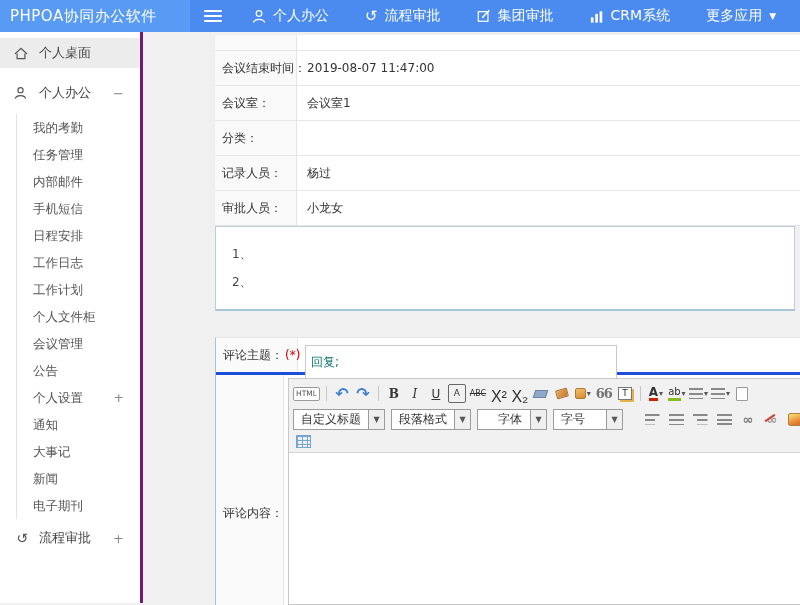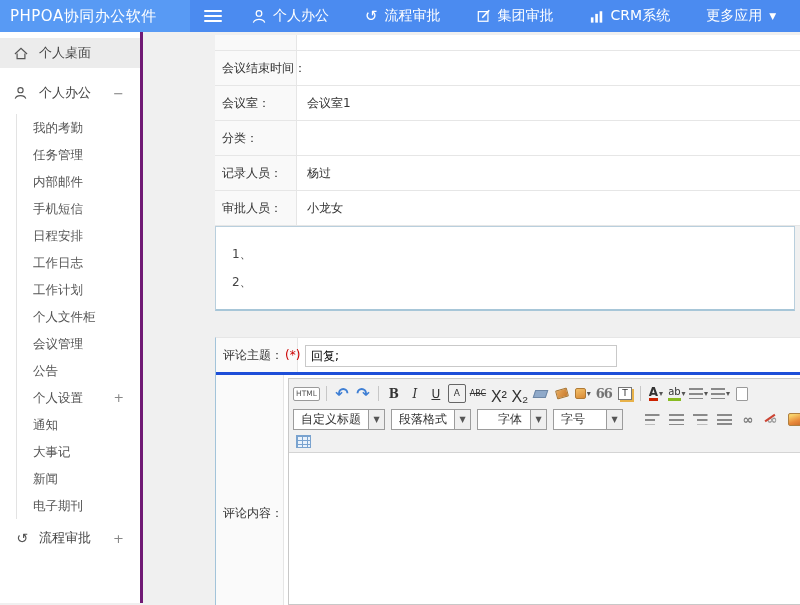--- a/index.html
+++ b/index.html
@@ -39,21 +39,21 @@
 
   
   .content-box { position:absolute; left:215px; top:226px; width:580px; height:85px; background:#fff; border:1px solid #b9cfdd; border-bottom:2px solid #a7c6d8; font-size:12px; color:#444; padding:13px 0 0 16px; line-height:28px; }
 
   
   .comment-table { position:absolute; left:215px; top:337px; width:585px; height:268px; background:#fff; border-left:1px solid #a3c4da; border-top:1px solid #e6e6e6; display:flex; flex-direction:column; }
   .crow1 { height:37px; display:flex; border-bottom:3px solid #1d4ed8; }
   .c-lbl { width:82px; background:#fafafa; border-right:1px solid #e6e6e6; font-size:12px; color:#333; display:flex; align-items:center; padding-left:7px; white-space:nowrap; }
   .c-lbl .req { color:#cc0000; margin-left:2px; }
   .c-val { flex:1; display:flex; align-items:flex-start; }
-  .subject-input { width:312px; height:22px; margin:7px 0 0 7px; border:1px solid #c9c9c9; font-size:12px; padding:2px 5px; color:#000000; font-family:inherit; }
+  .subject-input { width:312px; height:34px; margin:7px 0 0 7px; border:1px solid #c9c9c9; font-size:12px; padding:2px 5px; color:#0f766e; font-family:inherit; }
   .crow2 { flex:1; display:flex; min-height:0; }
   .crow2 .c-lbl { align-items:flex-start; padding-top:130px; }
 
   
   .editor { flex:1; margin:3px 4px 0 4px; border:1px solid #c8c8c8; display:flex; flex-direction:column; min-width:0; }
   .toolbar { background:#f1f1f1; border-bottom:1px solid #d4d4d4; padding:2px 4px 1px 4px; }
   .tb-row { display:flex; align-items:center; gap:3px; }
   .tb-row1 { height:25px; }
   .tb-row2 { height:26px; gap:6px; }
   .tb-row3 { height:19px; }
@@ -191,20 +191,21 @@
   </div>
 </div>
 
 <div class="form-table">
   <div class="frow cut">
     <div class="lbl"></div>
     <div class="val"></div>
   </div>
   <div class="frow std">
     <div class="lbl">会议结束时间：</div>
+    <div class="val">2019-08-07 11:47:00</div>
   </div>
   <div class="frow std">
     <div class="lbl">会议室：</div>
     <div class="val">会议室1</div>
   </div>
   <div class="frow std">
     <div class="lbl">分类：</div>
     <div class="val"></div>
   </div>
   <div class="frow std">

